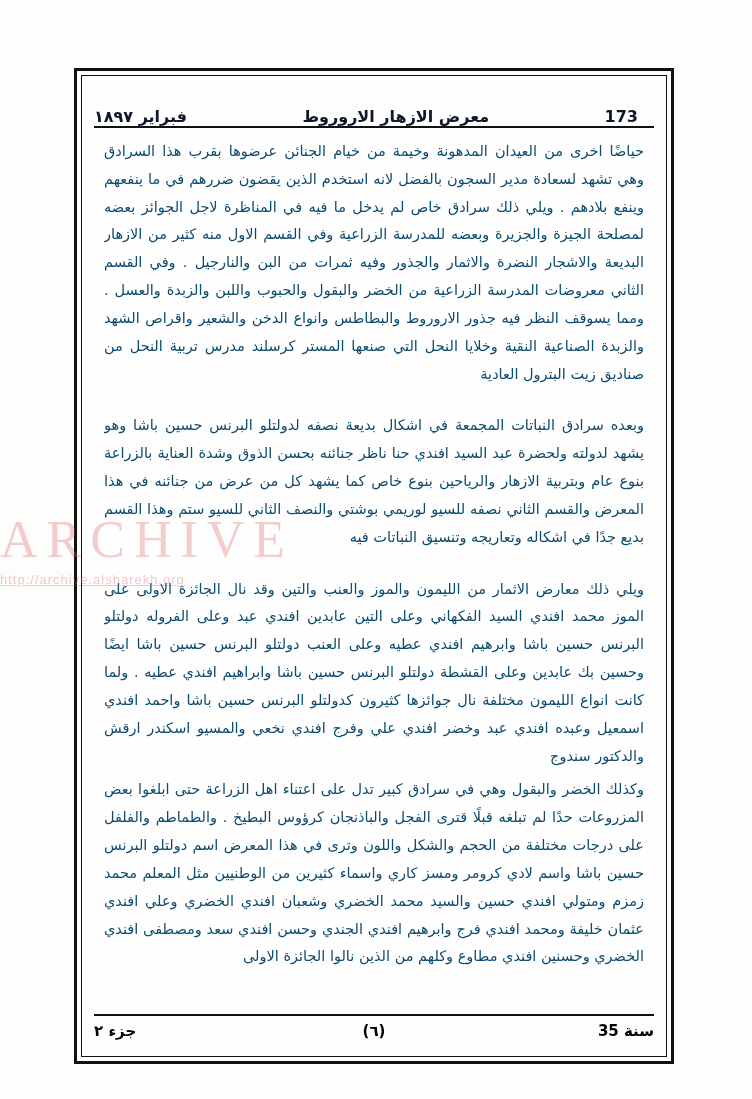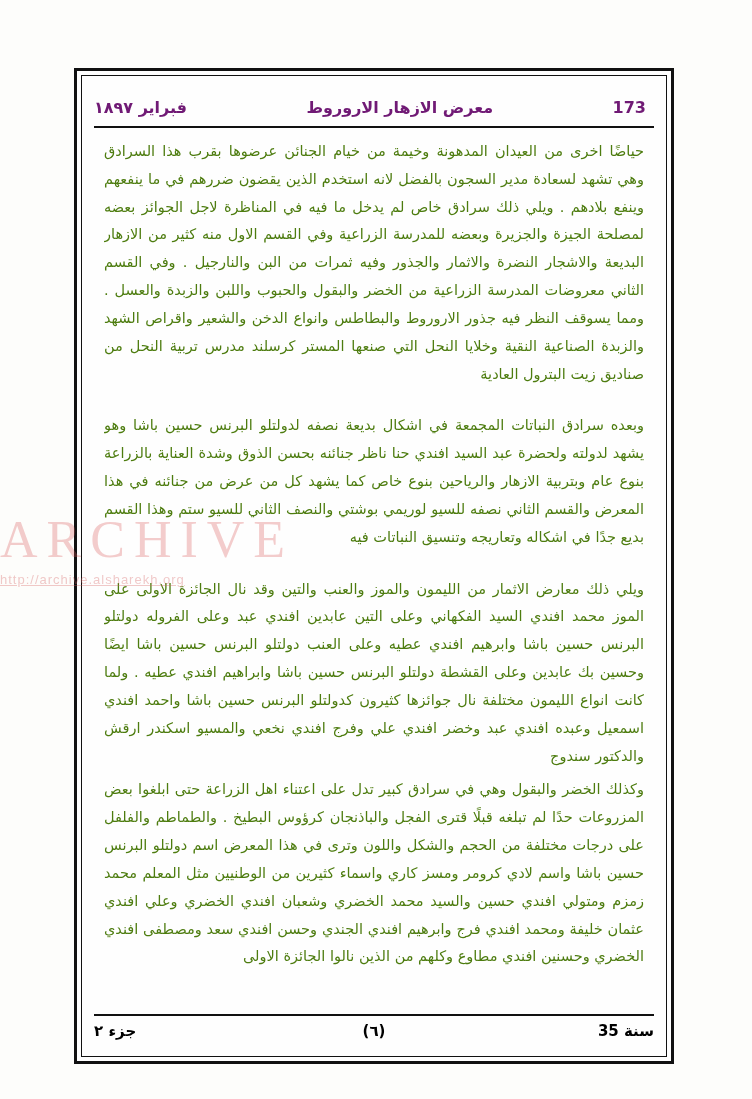--- a/index.html
+++ b/index.html
@@ -43,31 +43,31 @@
     right: 4px;
     bottom: 4px;
     border: 1px solid #111;
     box-sizing: border-box;
   }
 
   
   .page-header {
     position: absolute;
     left: 12px;
-    right: 20px;
+    right: 28px;
     top: 12px;
     height: 38px;
     display: flex;
     flex-direction: row-reverse;
-    align-items: center;
+    align-items: flex-end;
     justify-content: space-between;
     font-family: "DejaVu Sans", sans-serif;
     font-size: 16px;
     font-weight: bold;
-    color: #701a75;
+    color: #0f172a;
     letter-spacing: 0;
   }
   .header-rule {
     position: absolute;
     left: 12px;
     right: 12px;
     top: 50px;
     border-top: 2px solid #111;
   }
   .header-title {
@@ -83,21 +83,21 @@
   .body-text {
     position: absolute;
     left: 22px;
     right: 22px;
     top: 62px;
     bottom: 62px;
     direction: rtl;
     text-align: justify;
     font-size: 14.5px;
     line-height: 1.92;
-    color: #4d7c0f;
+    color: #0c4a6e;
     overflow: hidden;
   }
   .para {
     margin: 0 0 6px 0;
     text-align: justify;
     text-justify: inter-word;
   }
   .para.gap {
     margin-top: 24px;
   }

